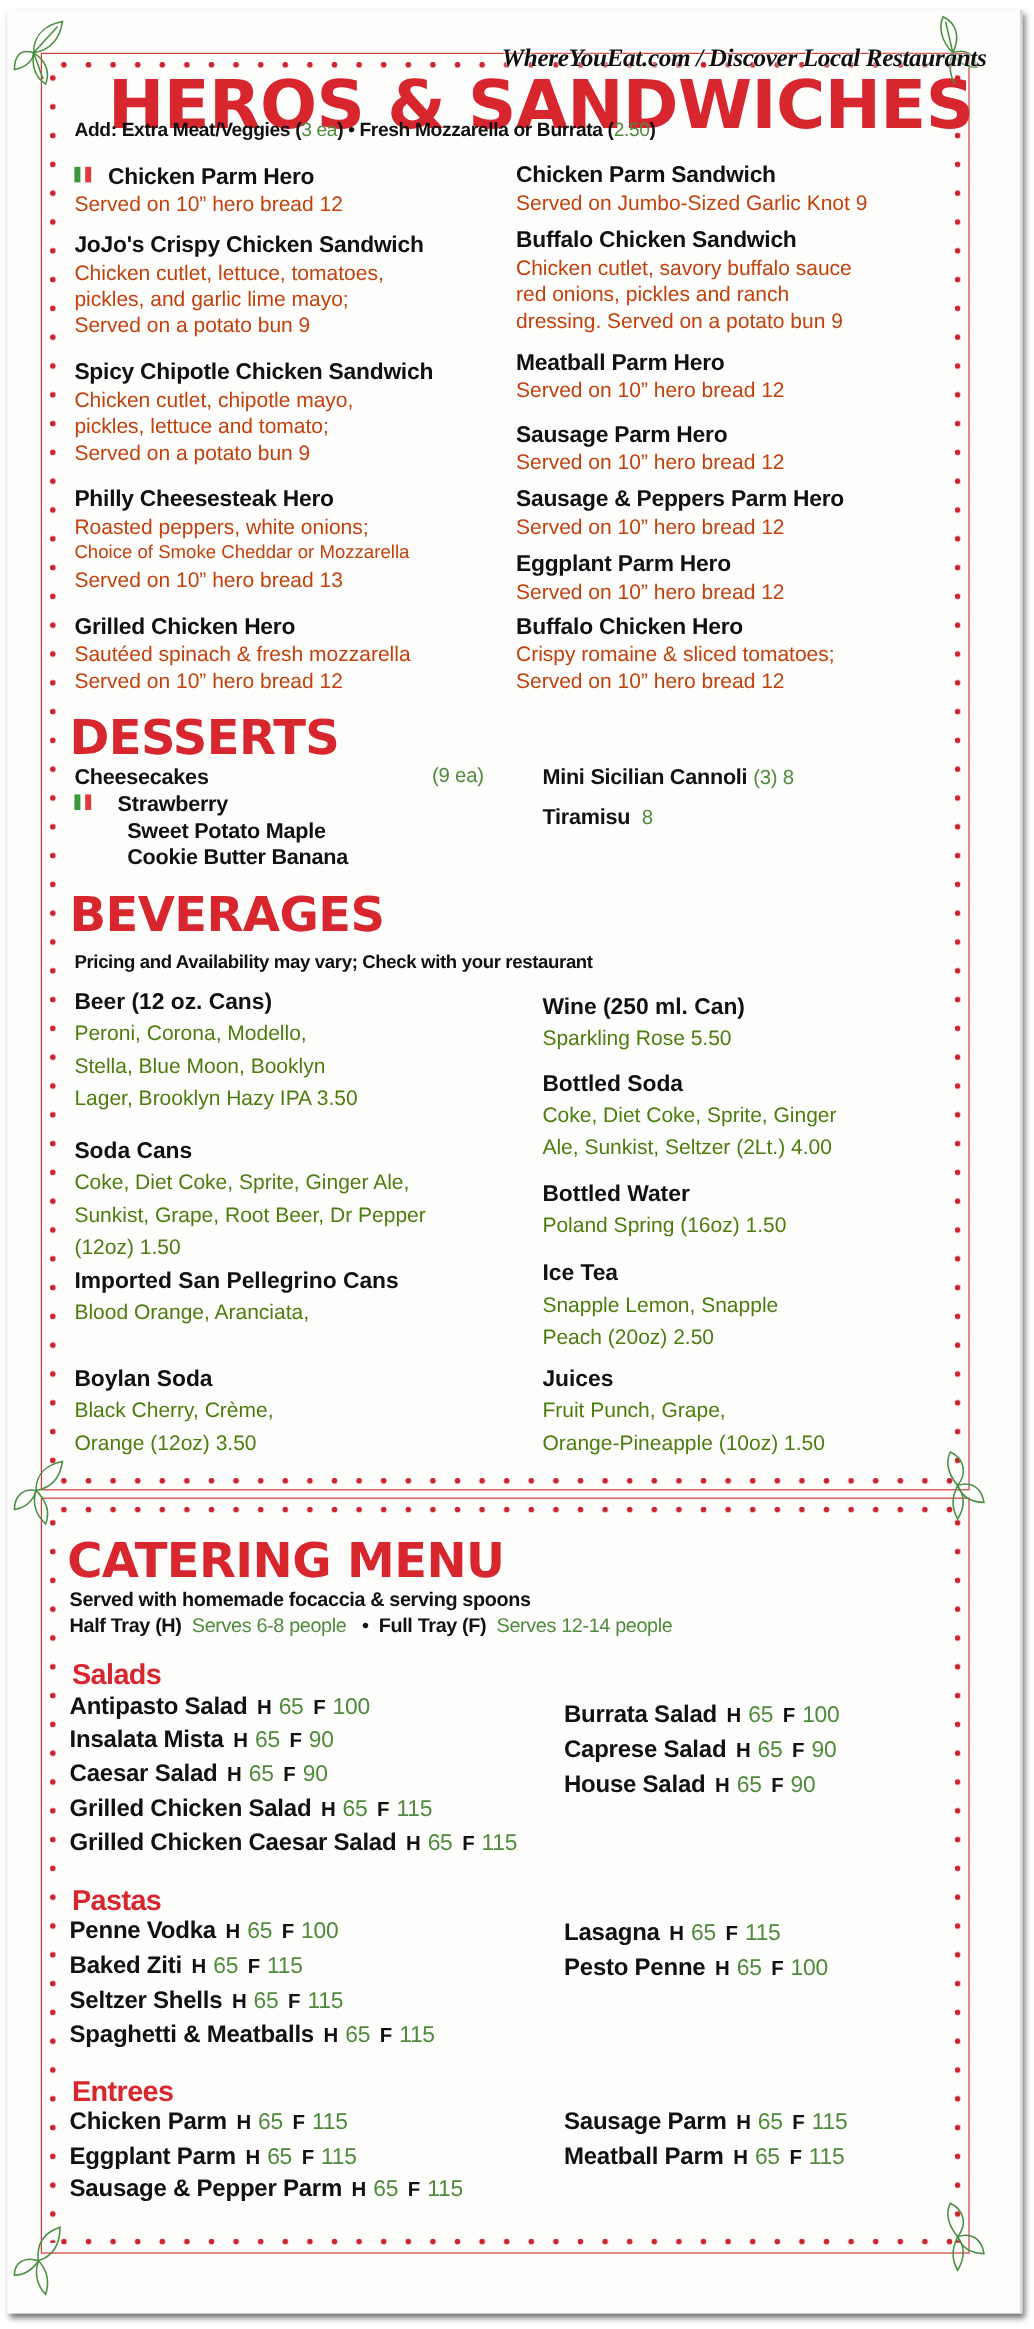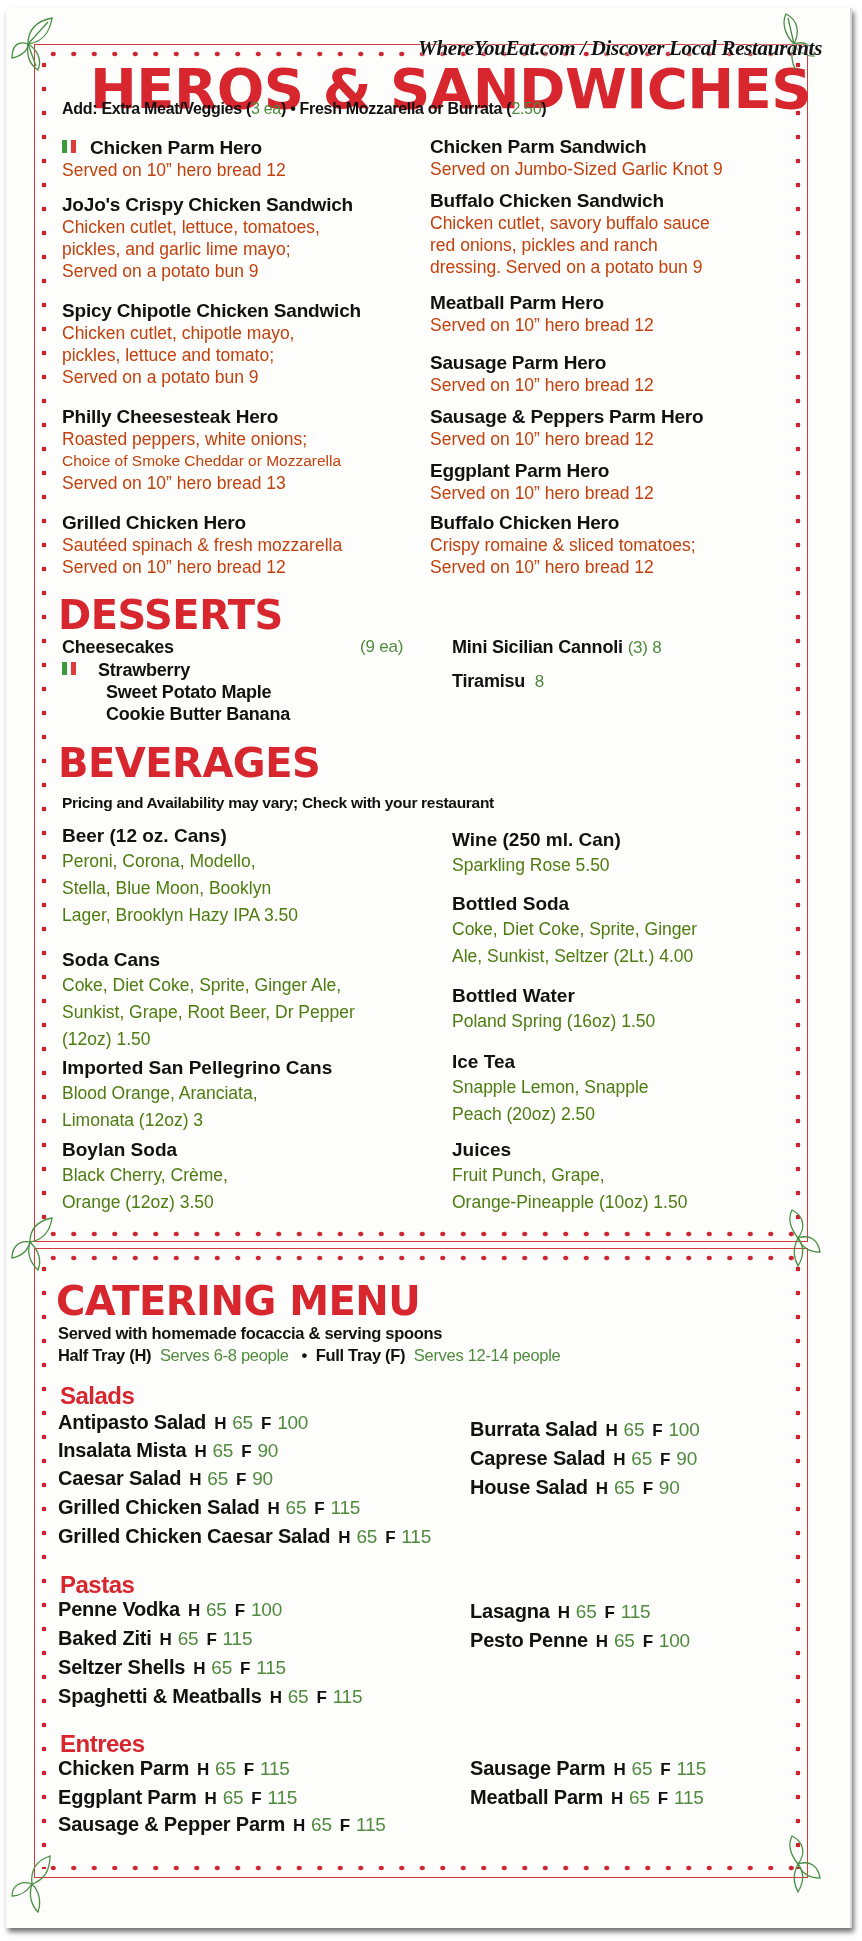--- a/index.html
+++ b/index.html
@@ -203,21 +203,20 @@
   </div>
   <div class="item" style="left:56px;top:940px;">
     <div class="bev-name">Soda Cans</div>
     <div class="bev-desc">Coke, Diet Coke, Sprite, Ginger Ale,</div>
     <div class="bev-desc">Sunkist, Grape, Root Beer, Dr Pepper</div>
     <div class="bev-desc">(12oz) 1.50</div>
   </div>
   <div class="item" style="left:56px;top:1048px;">
     <div class="bev-name">Imported San Pellegrino Cans</div>
     <div class="bev-desc">Blood Orange, Aranciata,</div>
-    <div class="bev-desc">Limonata  (12oz) 3</div>
   </div>
   <div class="item" style="left:56px;top:1130px;">
     <div class="bev-name">Boylan Soda</div>
     <div class="bev-desc">Black Cherry, Crème,</div>
     <div class="bev-desc">Orange (12oz) 3.50</div>
   </div>
 
   <div class="item" style="left:446px;top:820px;">
     <div class="bev-name">Wine (250 ml. Can)</div>
     <div class="bev-desc">Sparkling Rose  5.50</div>

